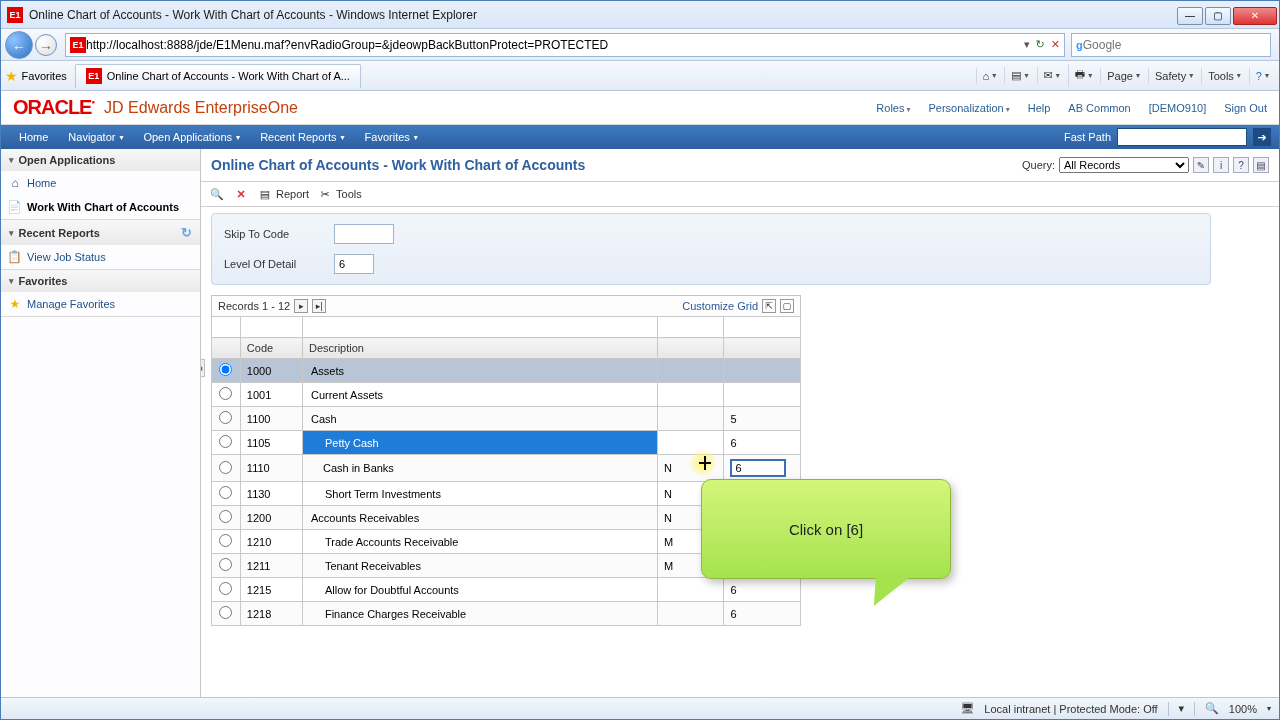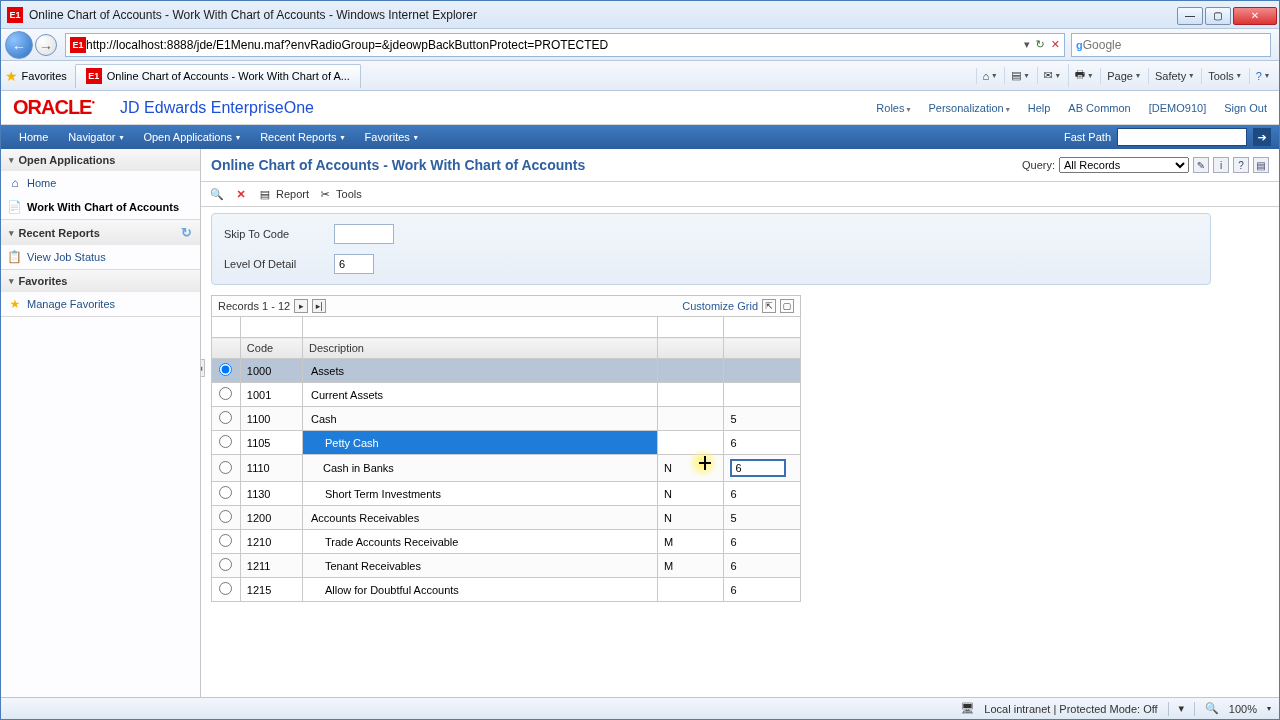--- a/index.html
+++ b/index.html
@@ -32,21 +32,21 @@
 .tab{ height:24px; border:1px solid #b8c8dc; border-bottom:none; border-radius:2px 2px 0 0; background:linear-gradient(#fff,#e6eef8); padding:4px 10px; display:flex; align-items:center; max-width:300px;}
 .tab .icon16{margin-right:5px;}
 .toolrow{ margin-left:auto; display:flex; align-items:center; gap:2px;}
 .toolrow .tbtn{ padding:2px 6px; border-left:1px solid #cfd9e6; display:flex; align-items:center; gap:3px; color:#333;}
 .tbtn .dd{font-size:8px;color:#555;}
 
 
 .appheader { height:34px; background:#fff; border-bottom:1px solid #d9d9d9; display:flex; align-items:center; padding:0 12px;}
 .oracle { font-family:Arial; font-weight:bold; letter-spacing:-1px; font-size:20px; color:#e30000;}
 .oracle .dot{color:#e30000;font-size:6px;position:relative;top:-10px;}
-.jde { font-size:16px; color:#1d4ed8; margin-left:26px;}
+.jde { font-size:16px; color:#c2410c; margin-left:10px;}
 .applinks{margin-left:auto;display:flex;gap:18px;align-items:center;font-size:11px;color:#295f94;}
 .applinks .dd{font-size:8px;color:#777;margin-left:2px;}
 
 
 .menubar { height:24px; background:linear-gradient(#3f7ac0,#2c5fa0); color:#fff; display:flex; align-items:center; padding:0 8px; font-size:11px;}
 .menubar .mitem{padding:4px 10px;display:flex;align-items:center;gap:4px;}
 .menubar .dd{font-size:8px;}
 .fastpath{margin-left:auto;display:flex;align-items:center;gap:6px;}
 .fastpath input{height:18px;width:130px;border:1px solid #1d4a82;padding:0 4px;}
 .fastpath .go{width:18px;height:18px;background:#1d4a82;color:#fff;display:flex;align-items:center;justify-content:center;font-size:11px;}
@@ -397,23 +397,33 @@
               <td class="pe">M</td>
               <td class="lod">6</td>
             </tr>
             <tr>
               <td class="radio"><input type="radio" name="rowsel" style=""></td>
               <td class="code">1215</td>
               <td class="desc" style="padding-left:22px;">Allow for Doubtful Accounts</td>
               <td class="pe"></td>
               <td class="lod">6</td>
             </tr>
+            <tr>
+              <td class="radio"><input type="radio" name="rowsel" style=""></td>
+              <td class="code">1218</td>
+              <td class="desc" style="padding-left:22px;">Finance Charges Receivable</td>
+              <td class="pe"></td>
+              <td class="lod">6</td>
+            </tr>
           </tbody>
       </table>
 
+      <div class="callout">
+        <span>Click on [6]</span>
+      </div>
     </div>
   </div>
 
   <div class="status">
     <div class="right">
       <span>🖥</span>
       <span>Local intranet | Protected Mode: Off</span>
       <span class="sep"></span>
       <span>▾</span>
       <span class="sep"></span>

